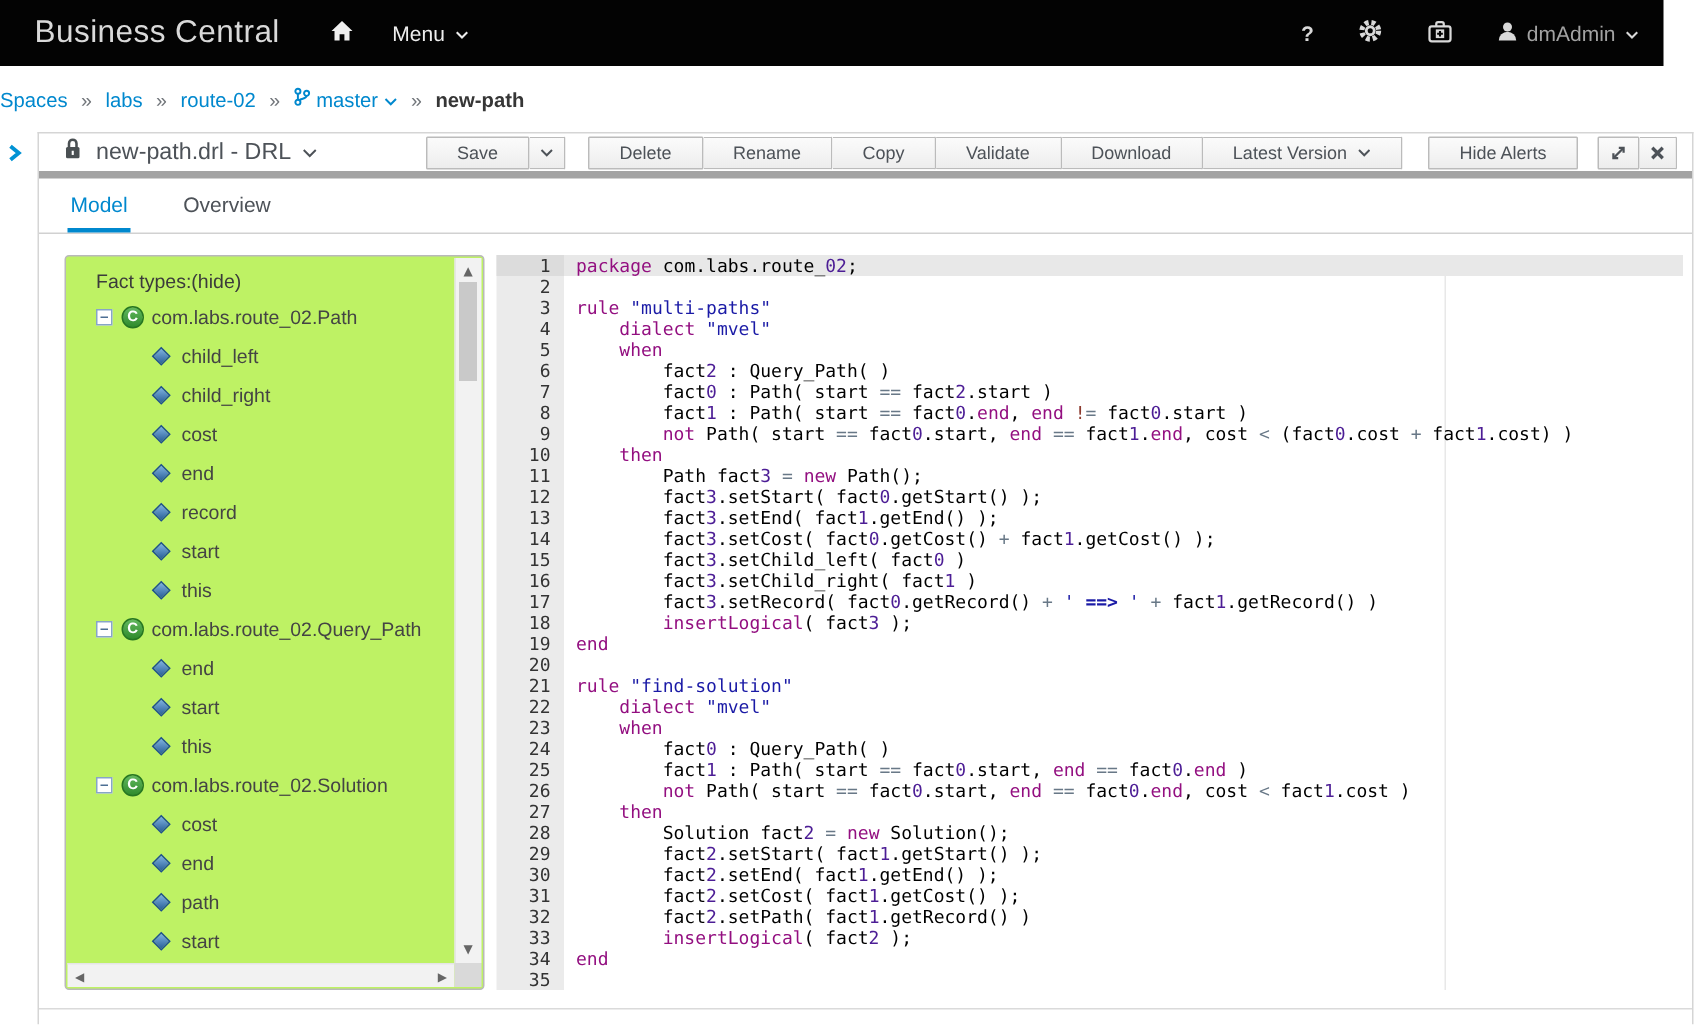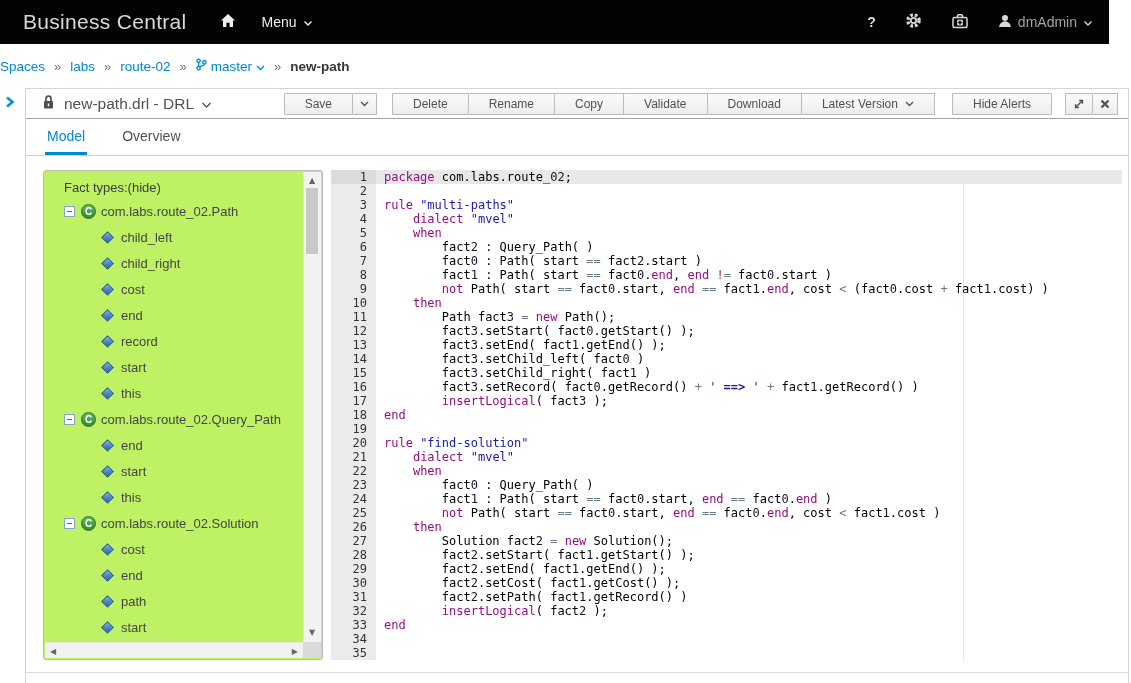--- a/index.html
+++ b/index.html
@@ -26,21 +26,21 @@
   .bc-link { color:#0088ce; cursor:pointer; }
   .bc-sep { color:#72767b; font-size:13px; }
   .bc-branch { display:flex; align-items:center; gap:4px; color:#0088ce; cursor:pointer; }
   .bc-current { color:#363636; font-weight:600; }
 
   
   .panel { position:absolute; left:25px; top:88px; width:1104px; height:595px;
     background:#fff; border:1px solid #d5d5d5; border-bottom:none; }
   .collapse-toggle { position:absolute; left:4px; top:95px; width:14px; height:14px; cursor:pointer; }
 
-  .title-row { height:30px; border-bottom:1px solid #a3a3a3; display:flex; align-items:center; padding:0 7px 0 16px; }
+  .title-row { height:30px; border-bottom:5px solid #a3a3a3; display:flex; align-items:center; padding:0 7px 0 16px; }
   .title-group { display:flex; align-items:center; cursor:pointer; }
   .asset-title { font-size:15.5px; color:#4d5258; margin:0 7px 0 9px; }
 
   .toolbar { margin-left:auto; display:flex; align-items:center; }
   .btn { height:22px; display:inline-flex; align-items:center; gap:7px;
     background:linear-gradient(#fbfbfb,#ededed); border:1px solid #bbbbbb;
     color:#4d5258; font-size:12px; font-family:inherit; padding:0 20px; cursor:pointer; border-radius:1px; white-space:nowrap; }
   .btn-group { display:flex; }
   .btn-group .btn + .btn { border-left:none; }
   .icon-btn { padding:0 7px; }
@@ -85,21 +85,21 @@
   .print-margin { position:absolute; left:632px; top:0; bottom:0; width:1px; background:#e8e8e8; }
   .line-highlight { position:absolute; left:45px; right:0; top:0; height:14px; background:#e8e8e8; }
   .gutter { position:absolute; left:0; top:0; bottom:0; width:45px; background:#ebebeb; color:#333; }
   .gcell { height:14px; text-align:right; padding-right:9px; }
   .gcell.act { background:#dcdcdc; }
   .code { position:absolute; left:53px; top:0; right:0; bottom:0; }
   .code-line { height:14px; white-space:pre; }
   .tk-t { color:#000000; }
   .tk-k { color:#930f80; }
   .tk-s { color:#1a1aa6; }
-  .tk-n { color:#0f172a; }
+  .tk-n { color:#4c1d95; }
   .tk-o { color:#687887; }
   .tk-ob { color:#1a1aa6; font-weight:bold; }
   .tk-x { color:#8c3a2e; }
 </style>
 </head>
 <body>
 
 <div class="topbar">
   <div class="brand">Business Central</div>
 
@@ -401,20 +401,21 @@
           <div class="code-line"><span class="tk-t">    </span><span class="tk-k">dialect</span><span class="tk-t"> </span><span class="tk-s">"mvel"</span></div>
           <div class="code-line"><span class="tk-t">    </span><span class="tk-k">when</span></div>
           <div class="code-line"><span class="tk-t">        fact</span><span class="tk-n">2</span><span class="tk-t"> : Query_Path( )</span></div>
           <div class="code-line"><span class="tk-t">        fact</span><span class="tk-n">0</span><span class="tk-t"> : Path( start </span><span class="tk-o">==</span><span class="tk-t"> fact</span><span class="tk-n">2</span><span class="tk-t">.start )</span></div>
           <div class="code-line"><span class="tk-t">        fact</span><span class="tk-n">1</span><span class="tk-t"> : Path( start </span><span class="tk-o">==</span><span class="tk-t"> fact</span><span class="tk-n">0</span><span class="tk-t">.</span><span class="tk-k">end</span><span class="tk-t">, </span><span class="tk-k">end</span><span class="tk-t"> </span><span class="tk-x">!</span><span class="tk-o">=</span><span class="tk-t"> fact</span><span class="tk-n">0</span><span class="tk-t">.start )</span></div>
           <div class="code-line"><span class="tk-t">        </span><span class="tk-k">not</span><span class="tk-t"> Path( start </span><span class="tk-o">==</span><span class="tk-t"> fact</span><span class="tk-n">0</span><span class="tk-t">.start, </span><span class="tk-k">end</span><span class="tk-t"> </span><span class="tk-o">==</span><span class="tk-t"> fact</span><span class="tk-n">1</span><span class="tk-t">.</span><span class="tk-k">end</span><span class="tk-t">, cost </span><span class="tk-o">&lt;</span><span class="tk-t"> (fact</span><span class="tk-n">0</span><span class="tk-t">.cost </span><span class="tk-o">+</span><span class="tk-t"> fact</span><span class="tk-n">1</span><span class="tk-t">.cost) )</span></div>
           <div class="code-line"><span class="tk-t">    </span><span class="tk-k">then</span></div>
           <div class="code-line"><span class="tk-t">        Path fact</span><span class="tk-n">3</span><span class="tk-t"> </span><span class="tk-o">=</span><span class="tk-t"> </span><span class="tk-k">new</span><span class="tk-t"> Path();</span></div>
           <div class="code-line"><span class="tk-t">        fact</span><span class="tk-n">3</span><span class="tk-t">.setStart( fact</span><span class="tk-n">0</span><span class="tk-t">.getStart() );</span></div>
           <div class="code-line"><span class="tk-t">        fact</span><span class="tk-n">3</span><span class="tk-t">.setEnd( fact</span><span class="tk-n">1</span><span class="tk-t">.getEnd() );</span></div>
+          <div class="code-line"><span class="tk-t">        fact</span><span class="tk-n">3</span><span class="tk-t">.setCost( fact</span><span class="tk-n">0</span><span class="tk-t">.getCost() </span><span class="tk-o">+</span><span class="tk-t"> fact</span><span class="tk-n">1</span><span class="tk-t">.getCost() );</span></div>
           <div class="code-line"><span class="tk-t">        fact</span><span class="tk-n">3</span><span class="tk-t">.setChild_left( fact</span><span class="tk-n">0</span><span class="tk-t"> )</span></div>
           <div class="code-line"><span class="tk-t">        fact</span><span class="tk-n">3</span><span class="tk-t">.setChild_right( fact</span><span class="tk-n">1</span><span class="tk-t"> )</span></div>
           <div class="code-line"><span class="tk-t">        fact</span><span class="tk-n">3</span><span class="tk-t">.setRecord( fact</span><span class="tk-n">0</span><span class="tk-t">.getRecord() </span><span class="tk-o">+</span><span class="tk-t"> </span><span class="tk-s">' </span><span class="tk-ob">==&gt;</span><span class="tk-s"> '</span><span class="tk-t"> </span><span class="tk-o">+</span><span class="tk-t"> fact</span><span class="tk-n">1</span><span class="tk-t">.getRecord() )</span></div>
           <div class="code-line"><span class="tk-t">        </span><span class="tk-k">insertLogical</span><span class="tk-t">( fact</span><span class="tk-n">3</span><span class="tk-t"> );</span></div>
           <div class="code-line"><span class="tk-k">end</span></div>
           <div class="code-line"></div>
           <div class="code-line"><span class="tk-k">rule</span><span class="tk-t"> </span><span class="tk-s">"find-solution"</span></div>
           <div class="code-line"><span class="tk-t">    </span><span class="tk-k">dialect</span><span class="tk-t"> </span><span class="tk-s">"mvel"</span></div>
           <div class="code-line"><span class="tk-t">    </span><span class="tk-k">when</span></div>
           <div class="code-line"><span class="tk-t">        fact</span><span class="tk-n">0</span><span class="tk-t"> : Query_Path( )</span></div>

